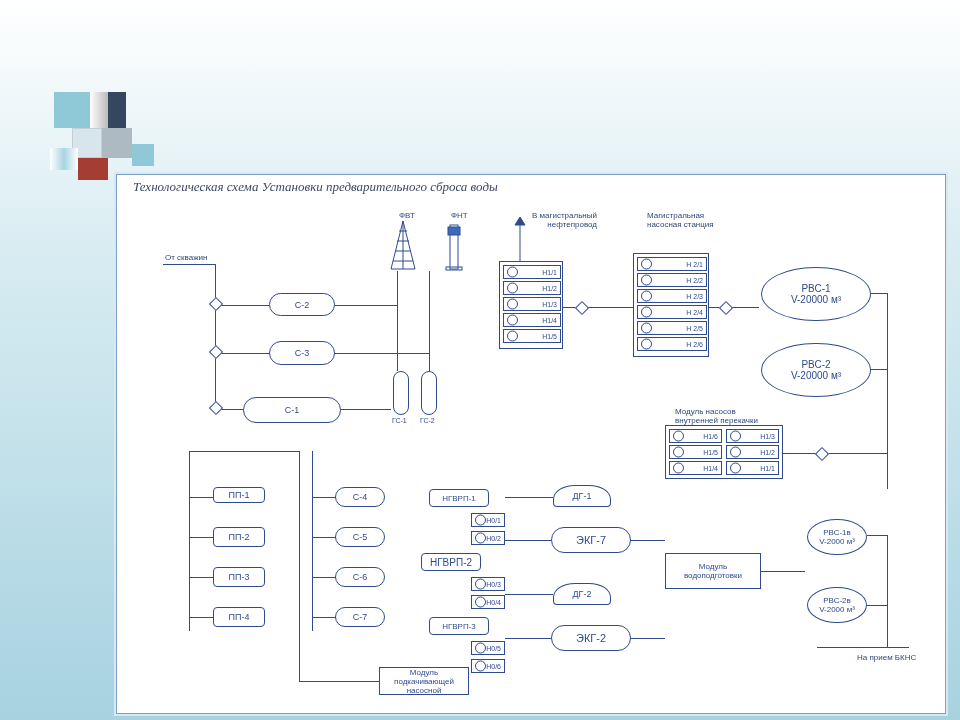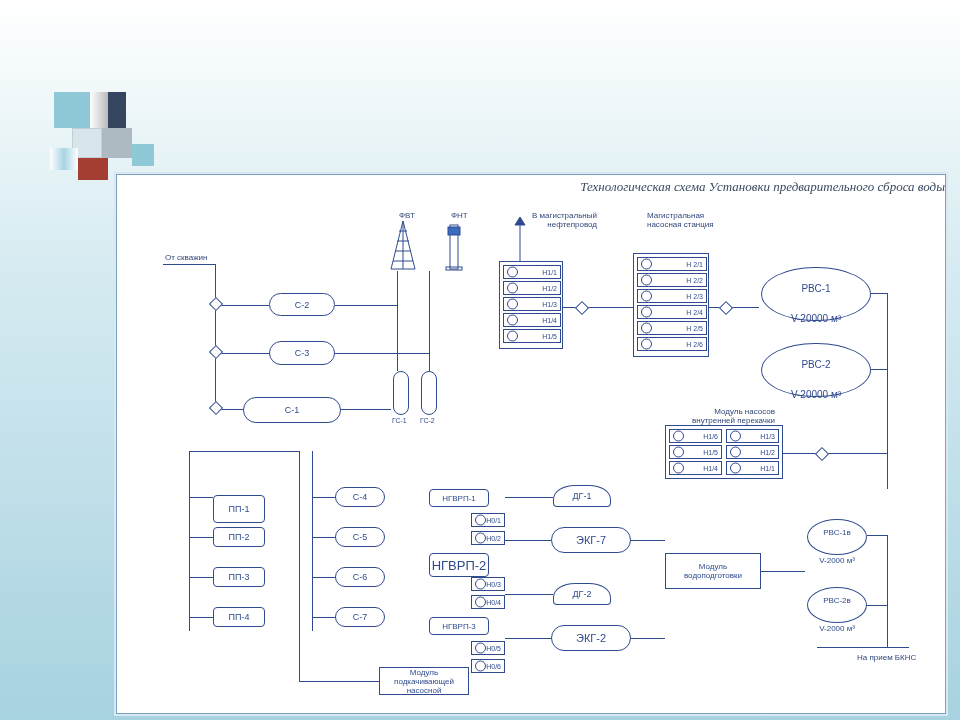--- a/index.html
+++ b/index.html
@@ -25,45 +25,45 @@
   
   .sheet {
     position: absolute;
     left: 116px; top: 174px;
     width: 830px; height: 540px;
     background: #fff;
     border: 1px solid #7aa0c2;
     box-shadow: 0 0 0 2px #d9e8f2;
   }
   .title {
-    width: 100%; text-align: right;
+    width: 100%; text-align: left;
     font-style: italic; font-family: "Times New Roman", serif;
     color: #3b4a62; font-size: 13px;
-    padding: 4px 0 2px;
+    padding: 4px 16px 2px;
   }
   .canvas { position: relative; width: 100%; height: 510px; }
   .lbl {
     position: absolute;
     font-size: 8px; color: #32487a; white-space: nowrap;
     font-family: Arial, sans-serif;
   }
   .eq {
     position: absolute;
     border: 1.2px solid #2f4a8e;
     border-radius: 4px;
     display: flex; align-items: center; justify-content: center;
     font-size: 9px; color: #2f4a8e; background: #fff;
   }
   .pill { border-radius: 50px; }
   .tank {
     position: absolute; border: 1.3px solid #2f4a8e; border-radius: 6px;
     background: #fff; text-align: center; color: #2f4a8e;
     font-size: 10px; display: flex; flex-direction: column; justify-content: center;
   }
-  .tank span { display:block;margin-top:19px; }
+  .tank span { display:block; }
   .smalltank { font-size: 8px; }
   .modbox {
     position: absolute; border: 1px solid #2f4a8e; background:#fff;
     display:flex; align-items:center; justify-content:center; text-align:center;
     font-size: 8px; color:#2f4a8e; padding: 2px 4px;
   }
   .pump {
     position:absolute; width:38px; height:14px;
     border:1px solid #2f4a8e; display:flex; align-items:center; justify-content:flex-end;
     font-size:7px; color:#2f4a8e; padding-right:3px; background:#fff;
@@ -217,39 +217,39 @@
       <span>V-20000 м³</span>
     </div>
     <div class="tank" style="left:644px; top:146px; width:110px; height:54px; border-radius:56px/28px">
       <span>РВС-2</span>
       <span>V-20000 м³</span>
     </div>
     <div class="line vline" style="left:770px; top:96px; height:110px"></div>
     <div class="line hline" style="left:754px; top:96px; width:16px"></div>
     <div class="line hline" style="left:754px; top:172px; width:16px"></div>
 
-    <span class="lbl" style="left:558px; top:210px; width:100px; white-space:normal; text-align:right">Модуль насосов внутренней перекачки</span>
+    <span class="lbl" style="left:558px; top:210px; width:100px; white-space:normal; text-align:left">Модуль насосов внутренней перекачки</span>
     <div class="pumpstack" style="left:548px; top:228px; width:118px">
       <div style="display:flex; gap:4px; margin-bottom:2px">
         <div class="pump" style="position:relative;width:54px">Н1/6</div>
         <div class="pump" style="position:relative;width:54px">Н1/3</div>
       </div>
       <div style="display:flex; gap:4px; margin-bottom:2px">
         <div class="pump" style="position:relative;width:54px">Н1/5</div>
         <div class="pump" style="position:relative;width:54px">Н1/2</div>
       </div>
       <div style="display:flex; gap:4px">
         <div class="pump" style="position:relative;width:54px">Н1/4</div>
         <div class="pump" style="position:relative;width:54px">Н1/1</div>
       </div>
     </div>
     <div class="line vline" style="left:770px; top:206px; height:86px"></div>
     <div class="line hline" style="left:666px; top:256px; width:104px"></div>
 
-    <div class="eq" style="left:96px; top:298px; width:52px; height:28px">ПП-1</div>
+    <div class="eq" style="left:96px; top:290px; width:52px; height:16px">ПП-1</div>
     <div class="eq" style="left:96px; top:330px; width:52px; height:20px">ПП-2</div>
     <div class="eq" style="left:96px; top:370px; width:52px; height:20px">ПП-3</div>
     <div class="eq" style="left:96px; top:410px; width:52px; height:20px">ПП-4</div>
     <div class="line vline" style="left:72px; top:254px; height:180px"></div>
     <div class="line hline" style="left:72px; top:254px; width:110px"></div>
     <div class="line hline" style="left:72px; top:300px; width:24px"></div>
     <div class="line hline" style="left:72px; top:340px; width:24px"></div>
     <div class="line hline" style="left:72px; top:380px; width:24px"></div>
     <div class="line hline" style="left:72px; top:420px; width:24px"></div>
 
@@ -257,21 +257,21 @@
     <div class="eq pill" style="left:218px; top:330px; width:50px; height:20px">С-5</div>
     <div class="eq pill" style="left:218px; top:370px; width:50px; height:20px">С-6</div>
     <div class="eq pill" style="left:218px; top:410px; width:50px; height:20px">С-7</div>
     <div class="line vline" style="left:195px; top:254px; height:180px"></div>
     <div class="line hline" style="left:195px; top:300px; width:24px"></div>
     <div class="line hline" style="left:195px; top:340px; width:24px"></div>
     <div class="line hline" style="left:195px; top:380px; width:24px"></div>
     <div class="line hline" style="left:195px; top:420px; width:24px"></div>
 
     <div class="eq" style="left:312px; top:292px; width:60px; height:18px; font-size:8px">НГВРП-1</div>
-    <div class="eq" style="left:312px; top:356px; width:60px; height:24px; font-size:13px">НГВРП-2</div>
+    <div class="eq" style="left:304px; top:356px; width:60px; height:18px; font-size:10px">НГВРП-2</div>
     <div class="eq" style="left:312px; top:420px; width:60px; height:18px; font-size:8px">НГВРП-3</div>
 
     <div class="pump" style="left:354px; top:316px; width:34px">Н0/1</div>
     <div class="pump" style="left:354px; top:334px; width:34px">Н0/2</div>
     <div class="pump" style="left:354px; top:380px; width:34px">Н0/3</div>
     <div class="pump" style="left:354px; top:398px; width:34px">Н0/4</div>
     <div class="pump" style="left:354px; top:444px; width:34px">Н0/5</div>
     <div class="pump" style="left:354px; top:462px; width:34px">Н0/6</div>
 
     <div class="dgarc" style="left:436px; top:288px">ДГ-1</div>

